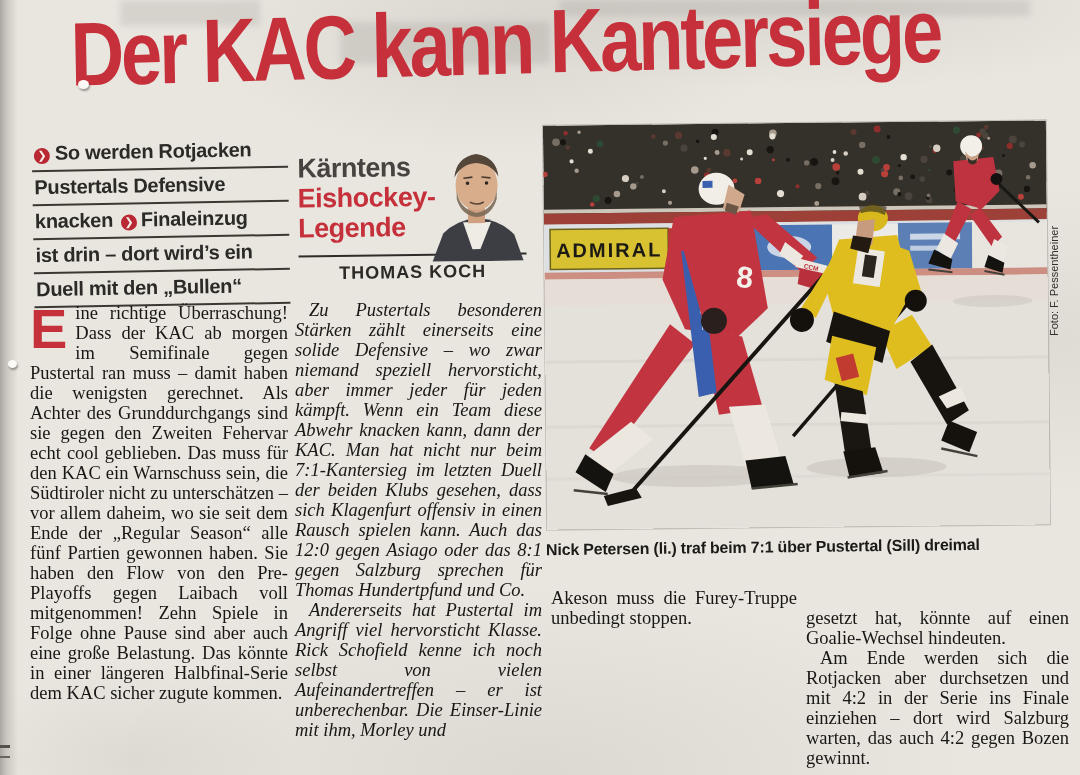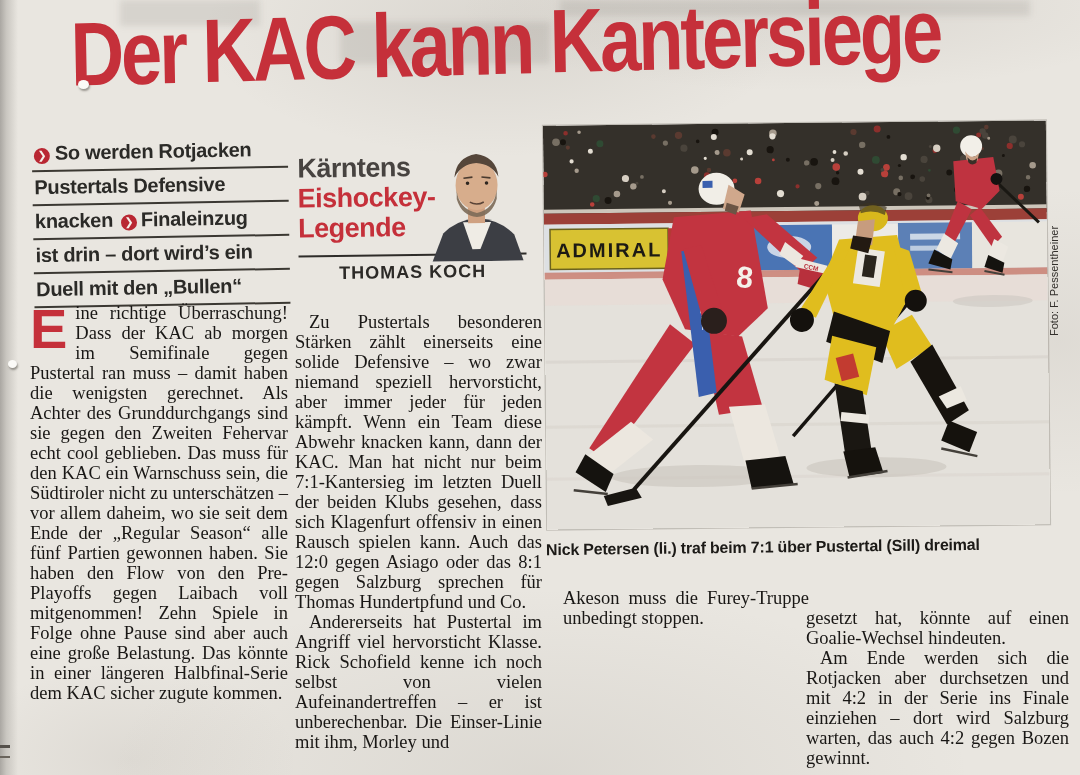--- a/index.html
+++ b/index.html
@@ -45,22 +45,22 @@
   .col-name{margin-top:6px;text-align:center;font-family:"Liberation Sans",sans-serif;
     font-weight:bold;font-size:18px;letter-spacing:1px;color:#2c2a27;}
   .portrait{position:absolute;left:128px;top:-6px;width:102px;height:116px;}
 
   
   .bodycol{position:absolute;font-size:18.5px;line-height:20px;color:#191715;
     text-align:justify;hyphens:auto;-webkit-hyphens:auto;}
   .bodycol p{margin:0;}
   .bodycol p.ind{text-indent:14px;}
   .col1{left:30px;top:303px;width:258px;}
-  .col2{left:295px;top:312px;width:247px;}
-  .col3{left:551px;top:588px;width:246px;margin-left:12px;}
+  .col2{left:295px;top:300px;width:247px;font-style:italic;}
+  .col3{left:551px;top:588px;width:246px;}
   .col4{left:806px;top:588px;width:263px;margin-top:20px;}
   .dropcap{float:left;font-family:"Liberation Sans",sans-serif;font-weight:bold;
     font-size:56px;line-height:48px;color:#c5303a;margin:2px 8px 0 0;}
 
   
   .photo-wrap{position:absolute;left:545px;top:123px;width:503px;height:404px;
     transform:rotate(-.6deg);box-shadow:0 0 0 1px rgba(120,114,105,.35);}
   .photo-wrap svg{display:block;width:100%;height:100%;}
   .caption{position:absolute;left:546px;top:538px;width:520px;
     font-family:"Liberation Sans",sans-serif;font-weight:bold;font-size:16px;

